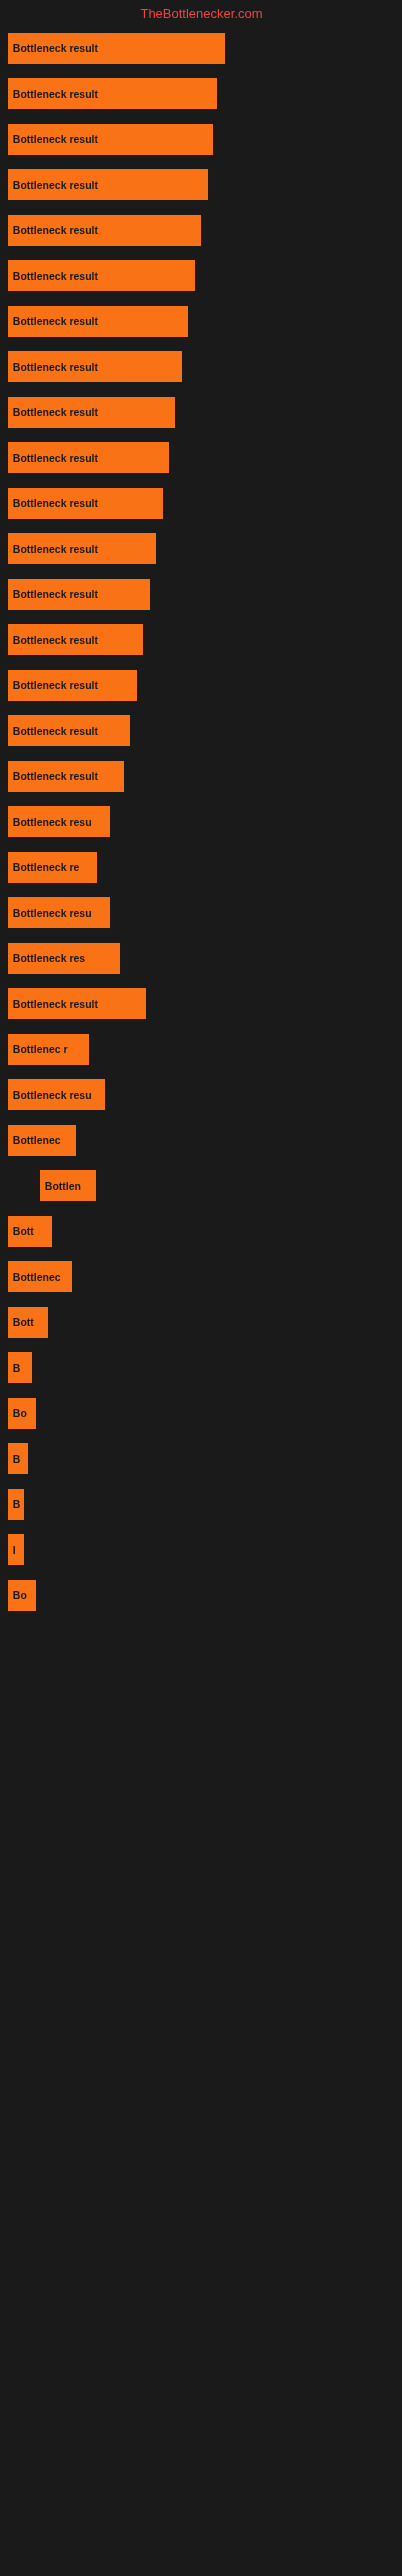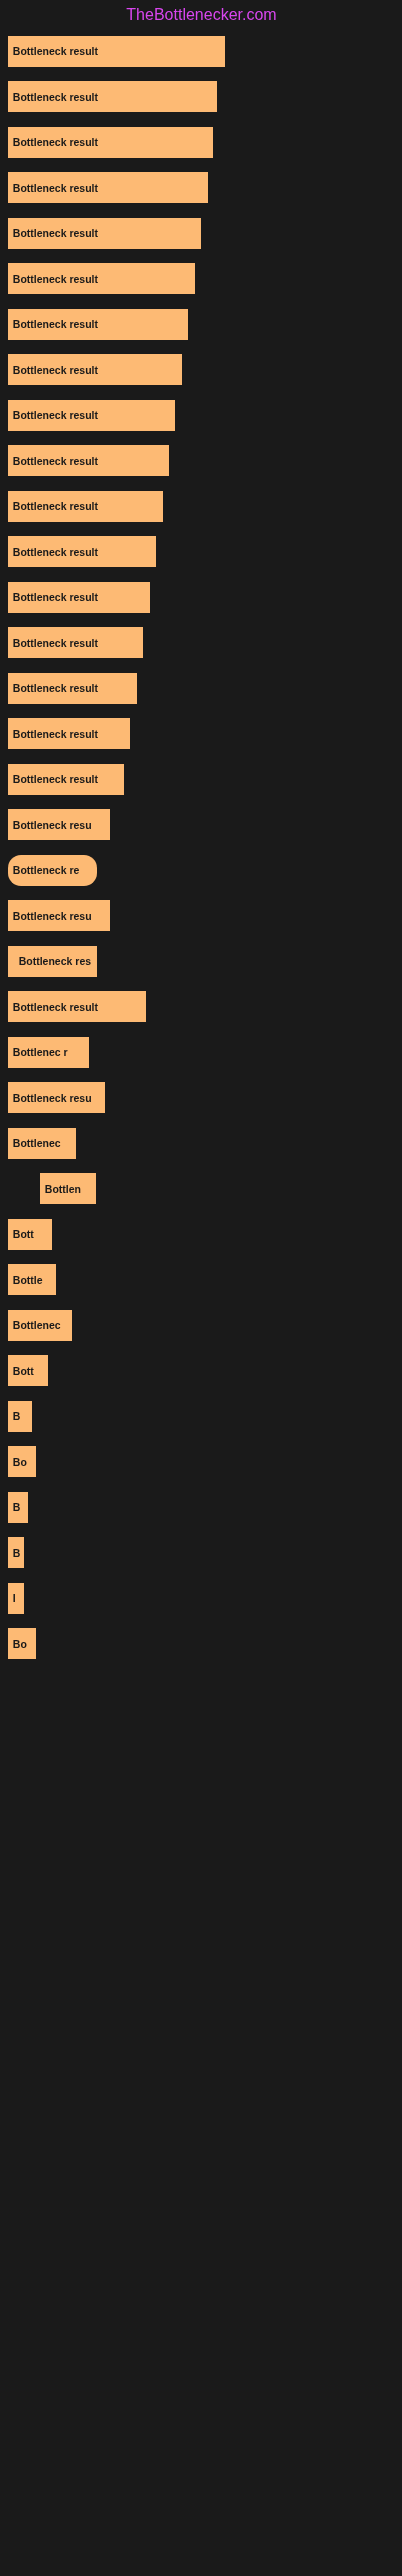--- a/index.html
+++ b/index.html
@@ -11,41 +11,41 @@
     body {
       background-color: #1a1a1a;
       width: 403px;
       min-height: 2576px;
       font-family: Arial, sans-serif;
       position: relative;
     }
 
     .site-title {
       text-align: center;
-      color: #d946ef;
-      font-size: 16px;
+      color: #ef4444;
+      font-size: 13px;
       padding: 6.4px 0 3.2px 0;
       font-weight: normal;
     }
 
     .bars-container {
       padding: 8px 8px 8px 8px;
       display: flex;
       flex-direction: column;
       gap: 0px;
     }
 
     .bar-row {
       display: flex;
       align-items: center;
       margin-bottom: 14.5px;
     }
 
     .bar {
-      background-color: #fdba74;
+      background-color: #f97316;
       height: 31px;
       display: flex;
       align-items: center;
       padding-left: 4.8px;
       min-width: 16px;
     }
 
     .bar-label {
       color: #1a1a1a;
       font-size: 10.5px;
@@ -146,31 +146,31 @@
       <div class="bar" style="width: 116px;">
         <span class="bar-label">Bottleneck result</span>
       </div>
     </div>
     <div class="bar-row">
       <div class="bar" style="width: 102px;">
         <span class="bar-label">Bottleneck resu</span>
       </div>
     </div>
     <div class="bar-row">
-      <div class="bar" style="width: 89px; border-radius: 13px;">
+      <div class="bar" style="width: 89px;">
         <span class="bar-label">Bottleneck re</span>
       </div>
     </div>
     <div class="bar-row">
       <div class="bar" style="width: 102px;">
         <span class="bar-label">Bottleneck resu</span>
       </div>
     </div>
     <div class="bar-row">
-      <div class="bar" style="width: 89px; justify-content: center;">
+      <div class="bar" style="width: 112px;">
         <span class="bar-label">Bottleneck res</span>
       </div>
     </div>
     <div class="bar-row">
       <div class="bar" style="width: 138px;">
         <span class="bar-label">Bottleneck result</span>
       </div>
     </div>
     <div class="bar-row">
       <div class="bar" style="width: 81px;">
@@ -191,25 +191,20 @@
       <div class="bar" style="width: 56px; margin-left: 32px;">
         <span class="bar-label">Bottlen</span>
       </div>
     </div>
     <div class="bar-row">
       <div class="bar" style="width: 44px;">
         <span class="bar-label">Bott</span>
       </div>
     </div>
     <div class="bar-row">
-      <div class="bar" style="width: 48px;">
-        <span class="bar-label">Bottle</span>
-      </div>
-    </div>
-    <div class="bar-row">
       <div class="bar" style="width: 64px;">
         <span class="bar-label">Bottlenec</span>
       </div>
     </div>
     <div class="bar-row">
       <div class="bar" style="width: 40px;">
         <span class="bar-label">Bott</span>
       </div>
     </div>
     <div class="bar-row">

